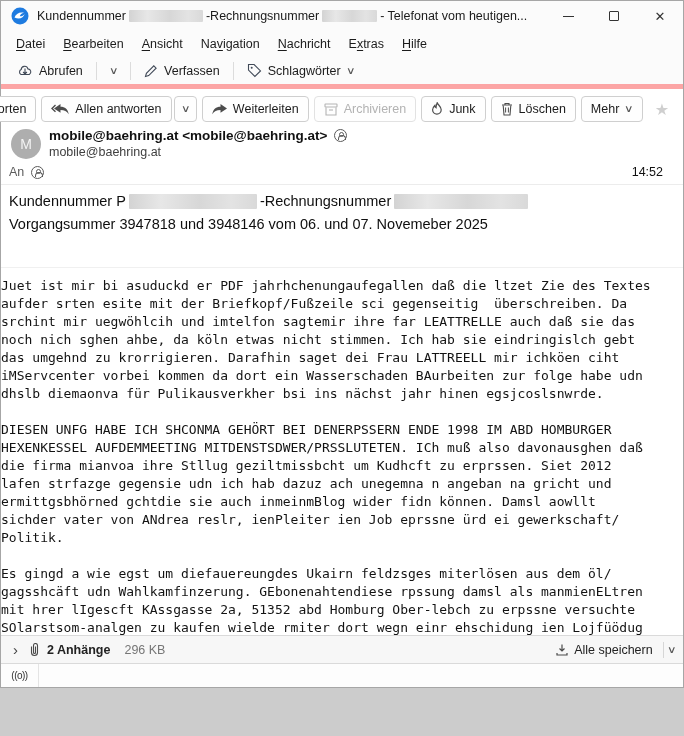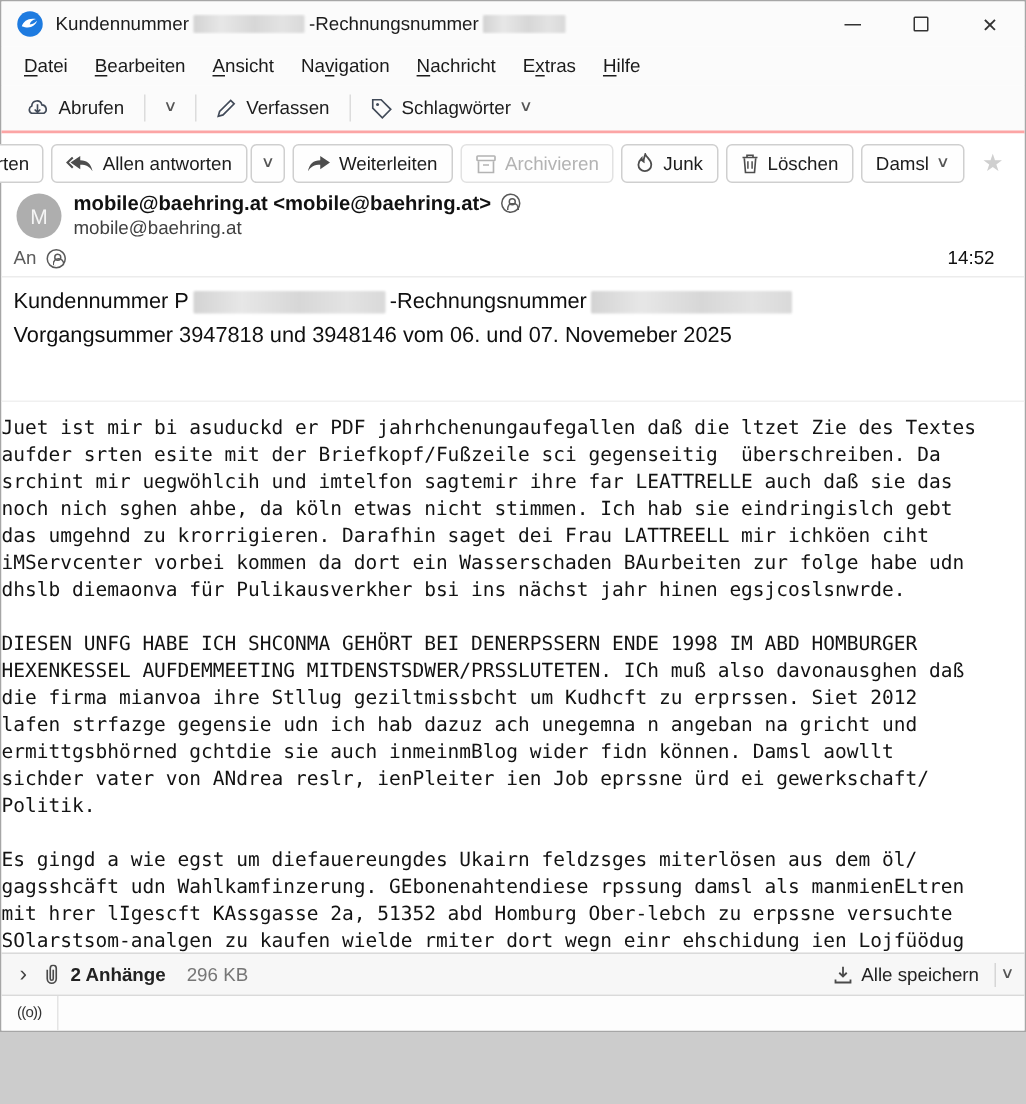--- a/index.html
+++ b/index.html
@@ -24,21 +24,21 @@
   .glyph-max { display:inline-block; width:10px; height:10px; border:1px solid #333; border-radius:1px; }
 
   
   .menubar { height:26px; flex:0 0 26px; display:flex; align-items:center; background:#fbfbfb;
              padding-left:6px; font-size:12.5px; color:#1b1b1b; }
   .menu-item { padding:3px 9px; border-radius:2px; }
   .mkey { text-decoration:underline; text-underline-offset:2px; }
 
   
   .toolbar { height:32px; flex:0 0 32px; display:flex; align-items:center; background:#fbfbfb;
-             border-bottom:2px solid #fca5a5; padding-left:8px; font-size:12.5px; color:#1c1c1c; }
+             border-bottom:5px solid #fca5a5; padding-left:8px; font-size:12.5px; color:#1c1c1c; }
   .tb-btn { display:flex; align-items:center; gap:6px; padding:5px 8px; border-radius:3px; }
   .tb-sep { width:1px; height:18px; background:#dcdcdc; margin:0 5px; }
   .chev { font-size:10px; color:#555; line-height:1; transform:scaleX(1.3); display:inline-block; }
 
   
   .msg-header { flex:0 0 178px; background:#ffffff; display:flex; flex-direction:column; }
   .actions-row { display:flex; justify-content:flex-end; align-items:center; gap:5px;
                  padding:7px 14px 4px 8px; }
   .act-btn { display:flex; align-items:center; gap:6px; font-size:12.5px; color:#1c1c1c;
              background:#fefefe; border:1px solid #cfcfcf; border-radius:4px; padding:5px 9px;
@@ -101,20 +101,21 @@
   <div class="titlebar">
     <svg class="tb-logo" viewBox="0 0 18 18">
       <circle cx="9" cy="9" r="8.5" fill="#1e7be0"></circle>
       <path d="M3.5 10.5c1.2-3.6 4.8-5.8 9.5-4.8-2.4.6-3.7 1.8-4.2 3.6 2.4 0 3.7-1.2 4.9-2.4-1.2 3.6-4.9 5.8-10.2 3.6z" fill="#ffffff"></path>
     </svg>
     <div class="tb-title">
       <span>Kundennummer</span>
       <span class="redact r-title1"></span>
       <span>-Rechnungsnummer</span>
       <span class="redact r-title2"></span>
+      <span>- Telefonat vom heutigen...</span>
     </div>
     <div class="win-controls">
       <span class="win-btn">
           <span class="glyph-min"></span>
         </span>
       <span class="win-btn">
           <span class="glyph-max"></span>
         </span>
       <span class="win-btn">
           <span>✕</span>
@@ -203,21 +204,21 @@
       </span>
       <span class="act-btn">
         <svg width="12" height="14" viewBox="0 0 12 14">
             <path d="M1 3h10M4 3V1.5h4V3" fill="none" stroke="#4d4d4d" stroke-width="1.1"></path>
             <path d="M2.2 3.5 3 13h6l.8-9.5" fill="none" stroke="#4d4d4d" stroke-width="1.1"></path>
             <path d="M4.6 5.5v5M7.4 5.5v5" stroke="#4d4d4d" stroke-width="1"></path>
           </svg>
         <span>Löschen</span>
       </span>
       <span class="act-btn">
-        <span>Damsl</span>
+        <span>Mehr</span>
         <span class="chev">∨</span>
       </span>
       <span class="star">★</span>
     </div>
 
     <div class="from-row">
       <span class="avatar">M</span>
       <span class="from-col">
         <span class="from-line">
           <span class="from-display">mobile@baehring.at &lt;mobile@baehring.at&gt;</span>

